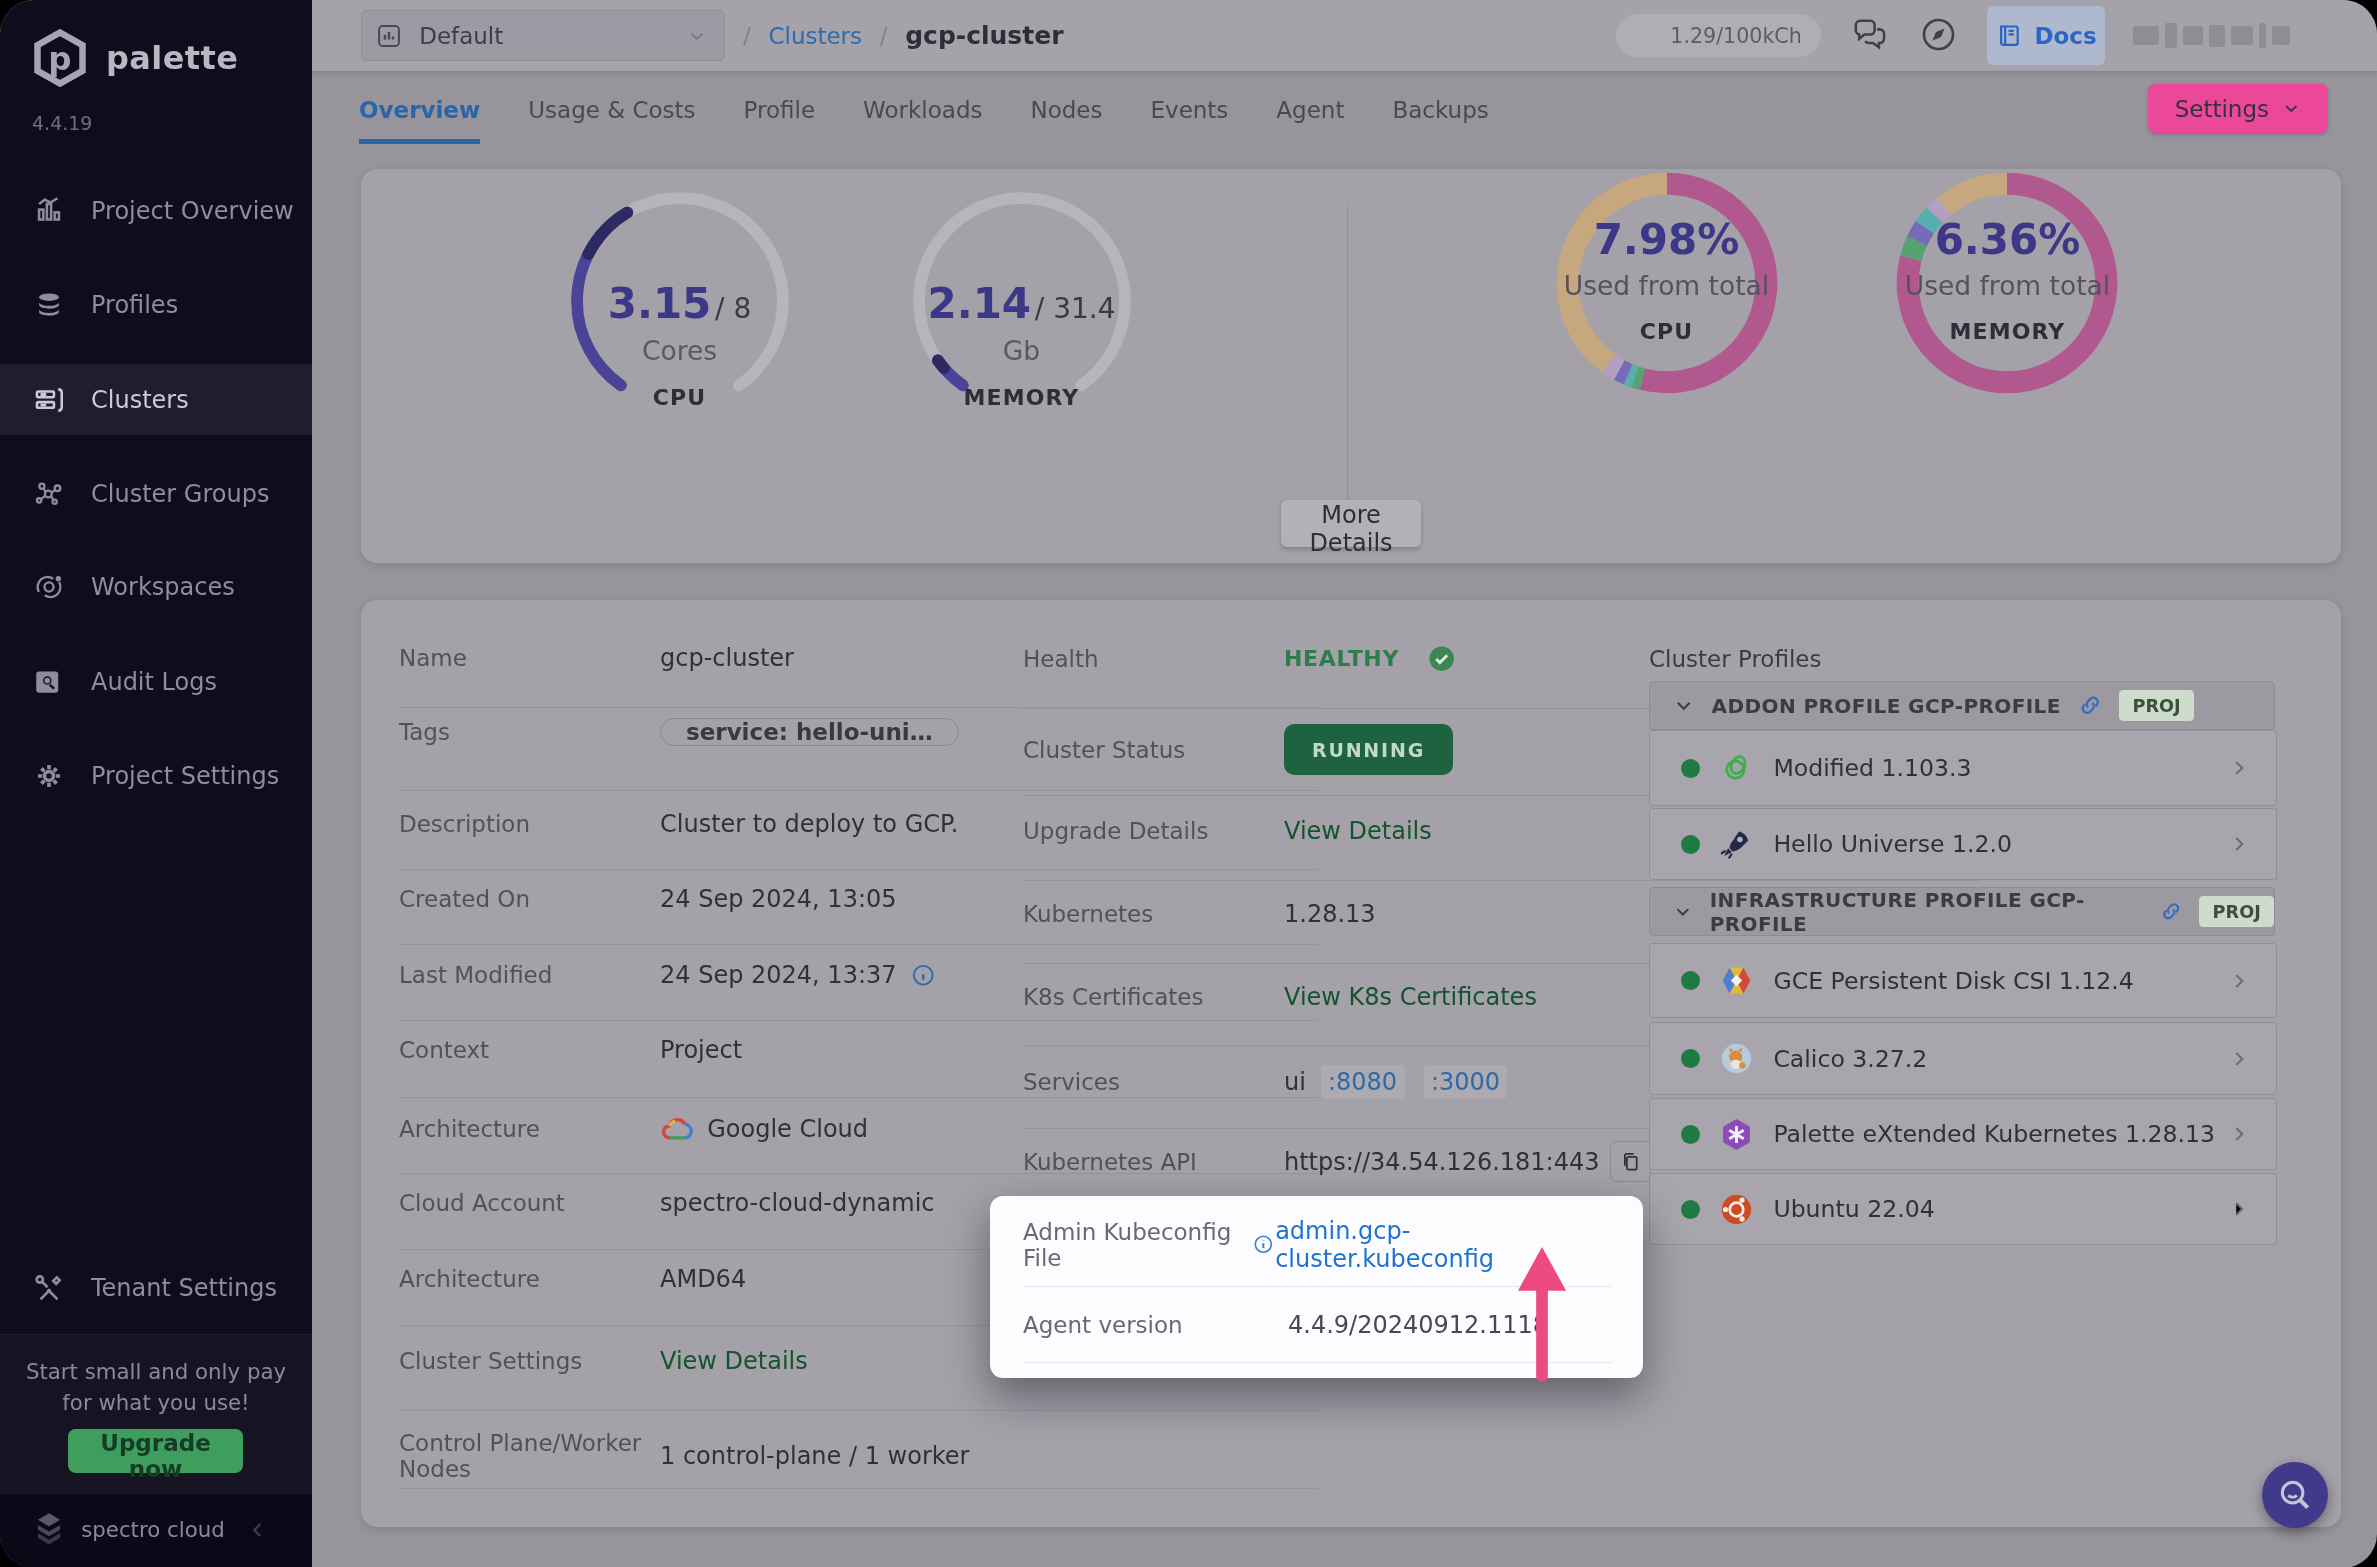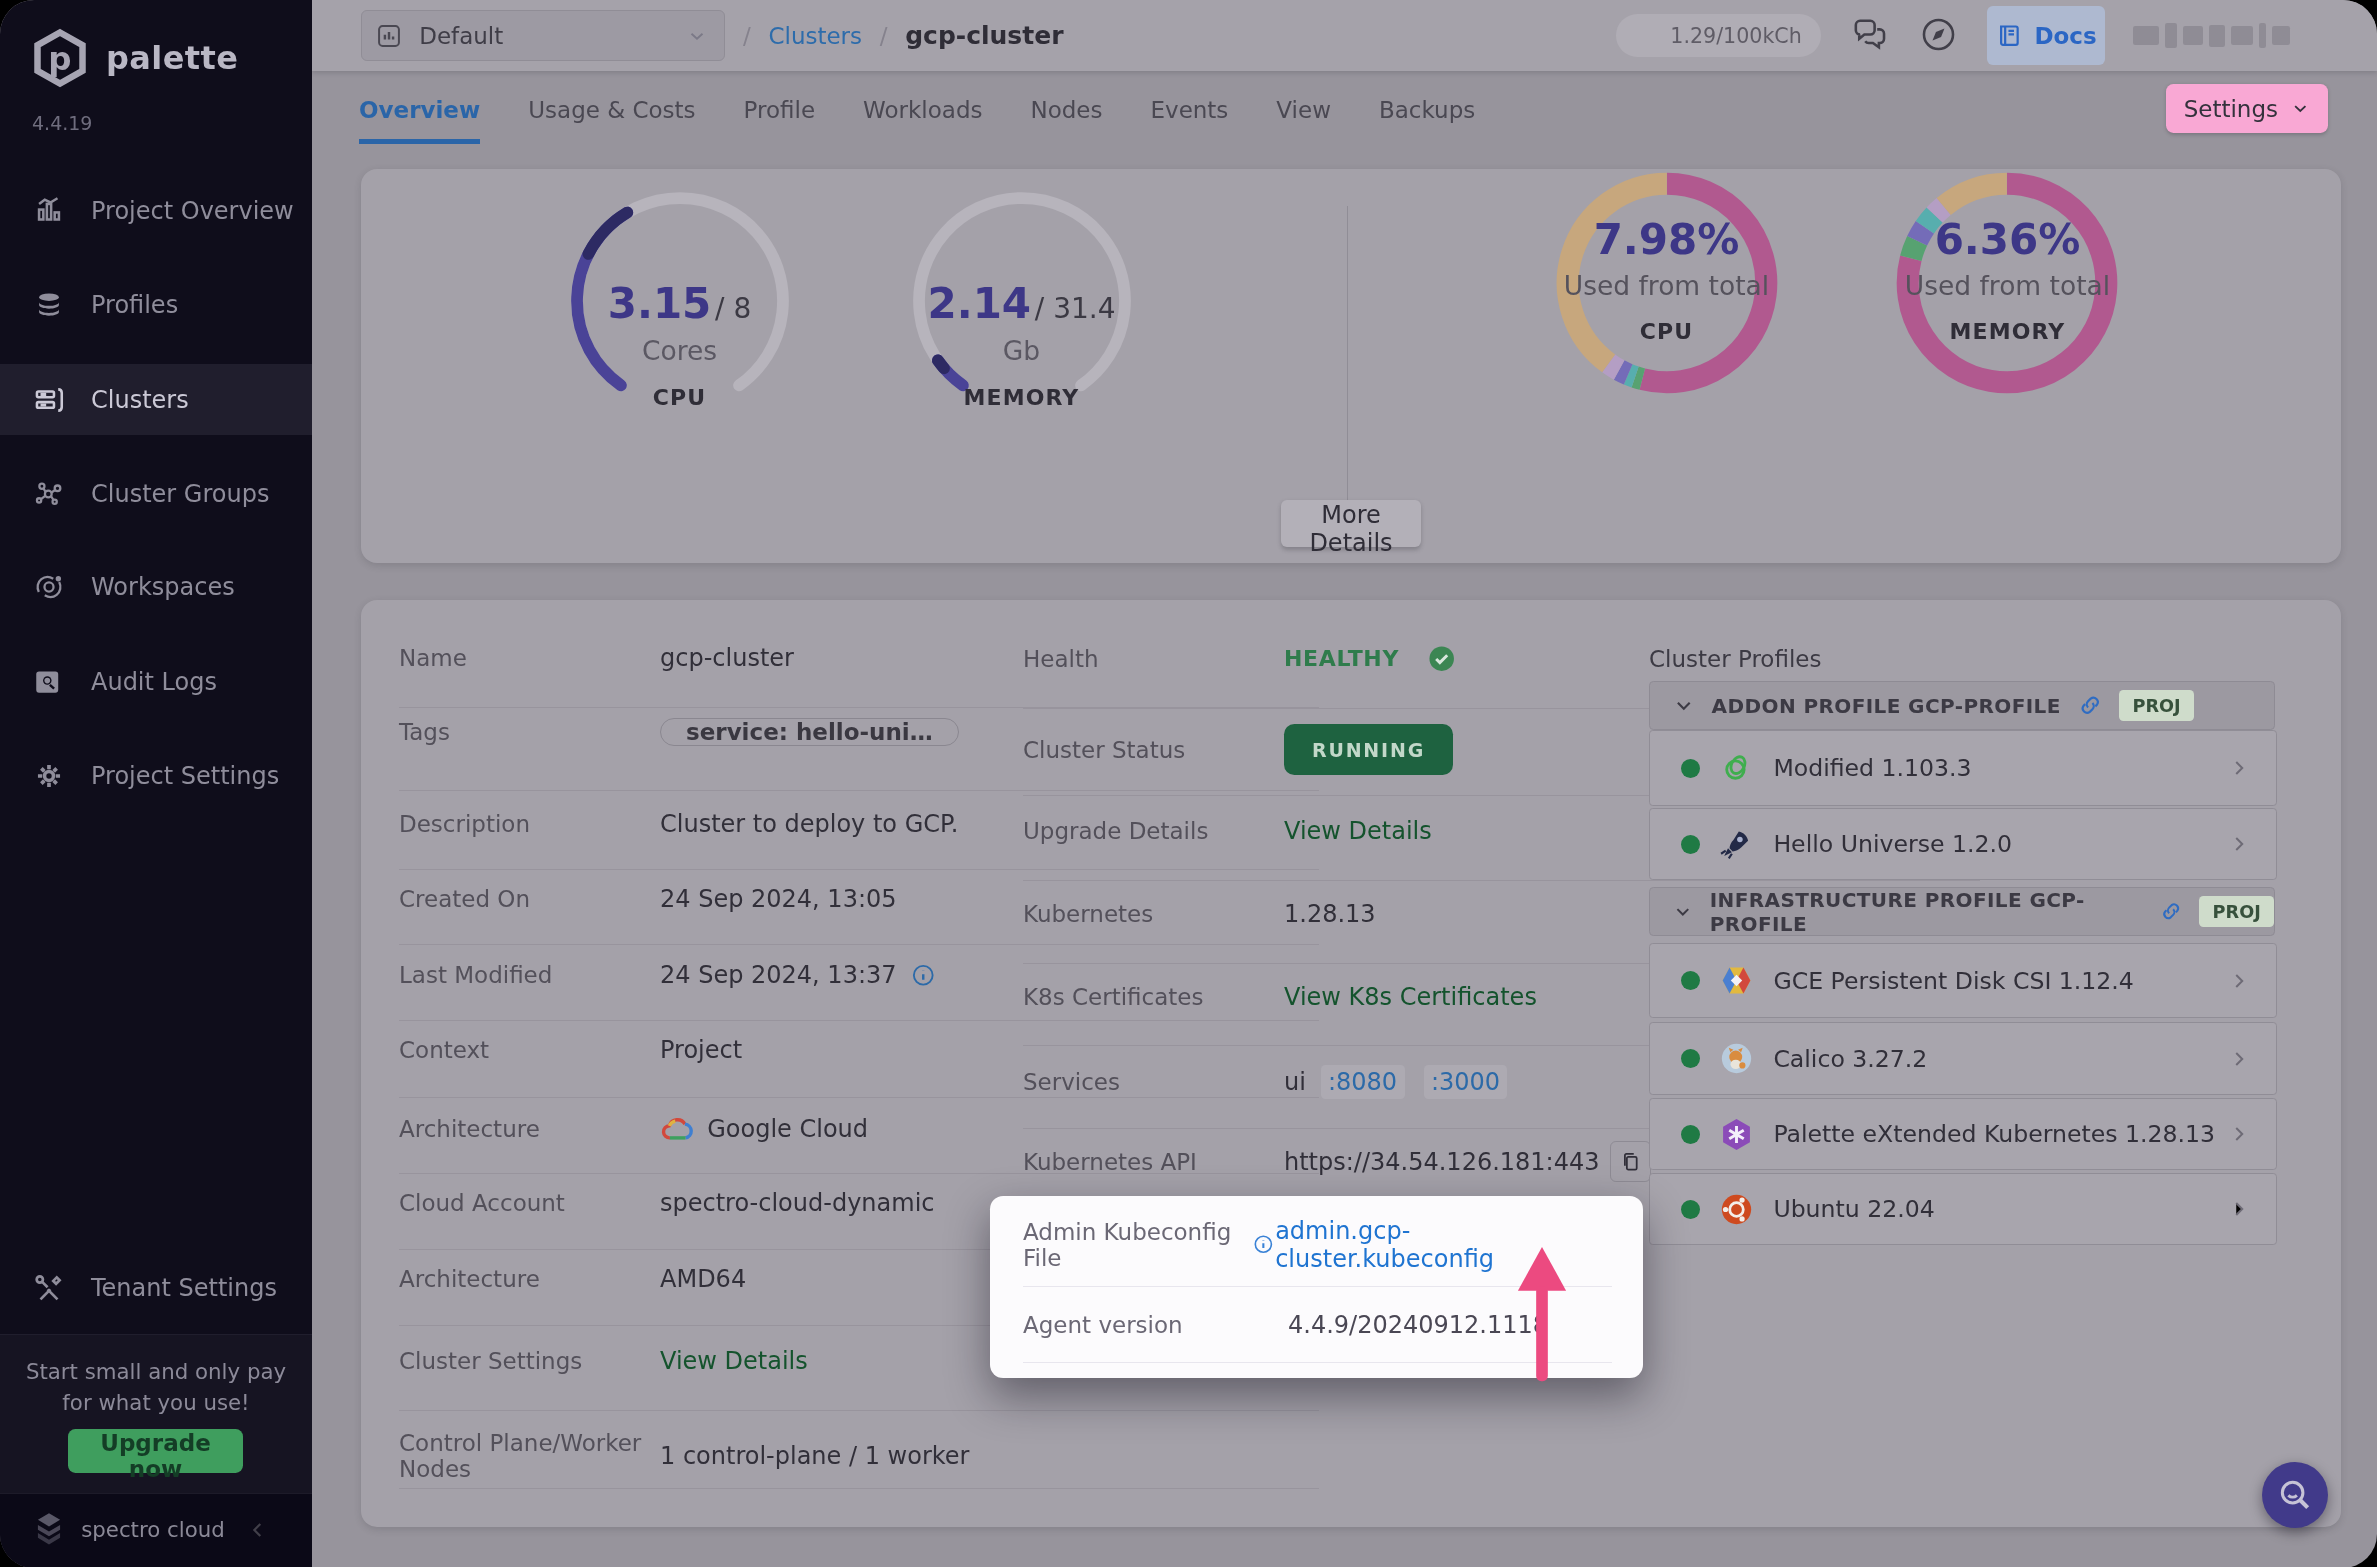--- a/index.html
+++ b/index.html
@@ -38,21 +38,21 @@
   .docs-btn{height:59px;padding:0 8px;background:#aeb9d0;border:none;border-radius:5.9px;display:flex;align-items:center;gap:10.3px;font-size:23px;font-weight:600;color:#2b66c4;font-family:inherit;cursor:pointer;}
   .redacted{display:flex;align-items:center;gap:5.9px;}
   .redacted i{display:block;background:#8f8c95;border-radius:2.2px;}
 
   
   .tabsbar{position:absolute;left:312px;top:71px;width:2065px;height:98px;z-index:2;}
   .tabs{position:absolute;left:47px;top:0;display:flex;gap:48px;height:81px;align-items:center;}
   .tab{font-size:23px;color:#4a4852;cursor:pointer;position:relative;padding-bottom:2.9px;}
   .tab.active{color:#2a65a8;font-weight:600;}
   .tab.active::after{content:"";position:absolute;left:0;right:0;bottom:-17.7px;height:4.4px;background:#2a65a8;}
-  .settings-btn{position:absolute;right:49px;top:13.2px;width:162px;height:49px;background:#f9a8d4;border:none;border-radius:7.4px;box-shadow:0 1.5px 3.7px rgba(40,38,48,.25);display:flex;align-items:center;justify-content:center;gap:11.8px;font-size:23px;color:#34323c;font-family:inherit;cursor:pointer;}
+  .settings-btn{position:absolute;right:49px;top:13.2px;width:180px;height:49px;background:#ec4899;border:none;border-radius:7.4px;box-shadow:0 1.5px 3.7px rgba(40,38,48,.25);display:flex;align-items:center;justify-content:center;gap:11.8px;font-size:23px;color:#34323c;font-family:inherit;cursor:pointer;}
 
   
   .gauges-card{position:absolute;left:361px;top:169px;width:1980px;height:394px;background:#a4a1a9;border-radius:16px;box-shadow:0 2.2px 7.4px rgba(40,38,48,.15);}
   .details-card{position:absolute;left:361px;top:600px;width:1980px;height:927px;background:#a4a1a9;border-radius:16px;box-shadow:0 2.2px 7.4px rgba(40,38,48,.15);}
   .g-center{position:absolute;width:309px;text-align:center;}
   .g-val{font-size:42px;font-weight:700;color:#3d3787;}
   .g-max{font-size:28px;font-weight:400;color:#3b3943;}
   .g-unit{font-size:26.5px;color:#5b5863;margin-top:7.4px;}
   .g-cap{font-size:22px;font-weight:700;color:#2f2d37;letter-spacing:1.1px;margin-top:19px;}
   .d-val{font-size:42px;font-weight:700;color:#3d3787;}
@@ -289,21 +289,21 @@
   </header>
 
   <div class="tabsbar">
     <div class="tabs">
       <span class="tab active">Overview</span>
       <span class="tab">Usage &amp; Costs</span>
       <span class="tab">Profile</span>
       <span class="tab">Workloads</span>
       <span class="tab">Nodes</span>
       <span class="tab">Events</span>
-      <span class="tab">View</span>
+      <span class="tab">Agent</span>
       <span class="tab">Backups</span>
     </div>
     <button class="settings-btn">
       <span>Settings</span>
       <svg width="20.6" height="20.6" viewBox="0 0 24 24">
           <path d="M6 9.5l6 5.5 6-5.5" stroke="currentColor" stroke-width="2.2" fill="none"></path>
         </svg>
     </button>
   </div>
 

